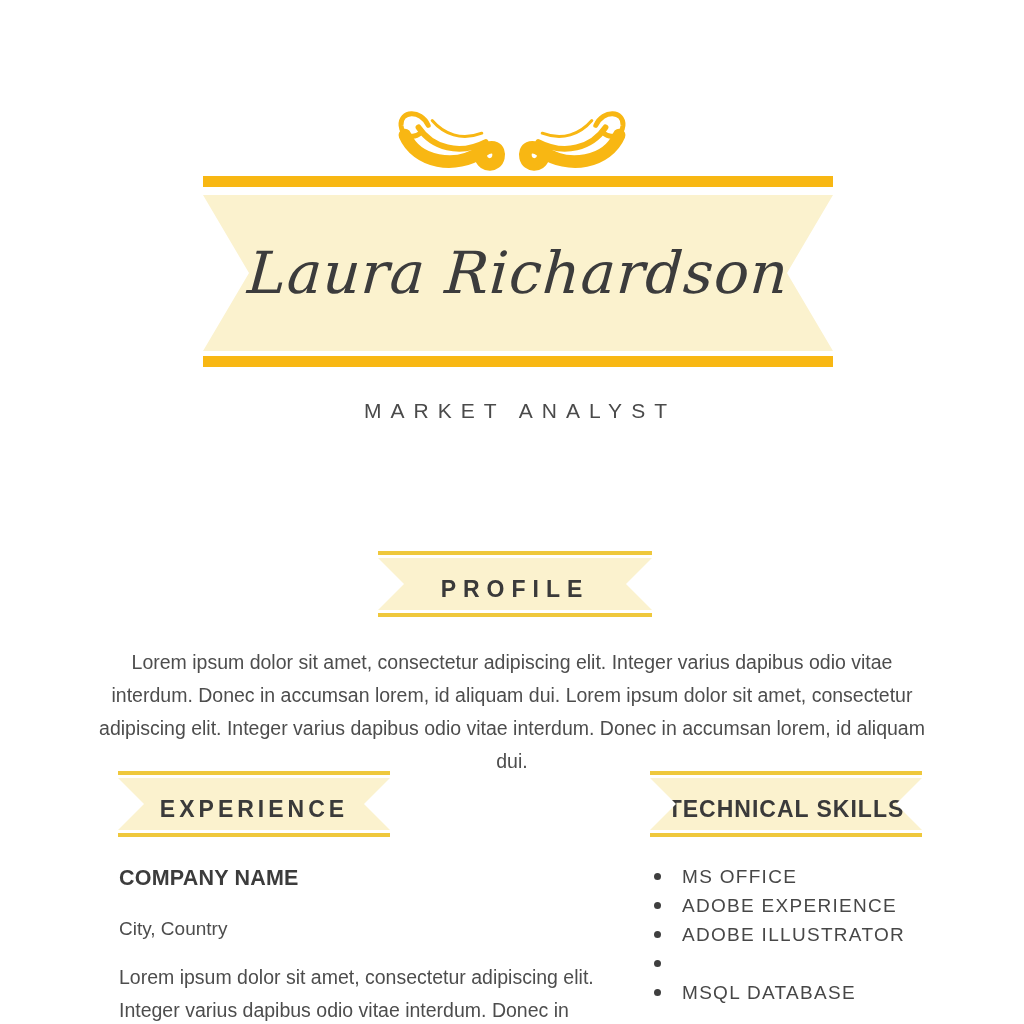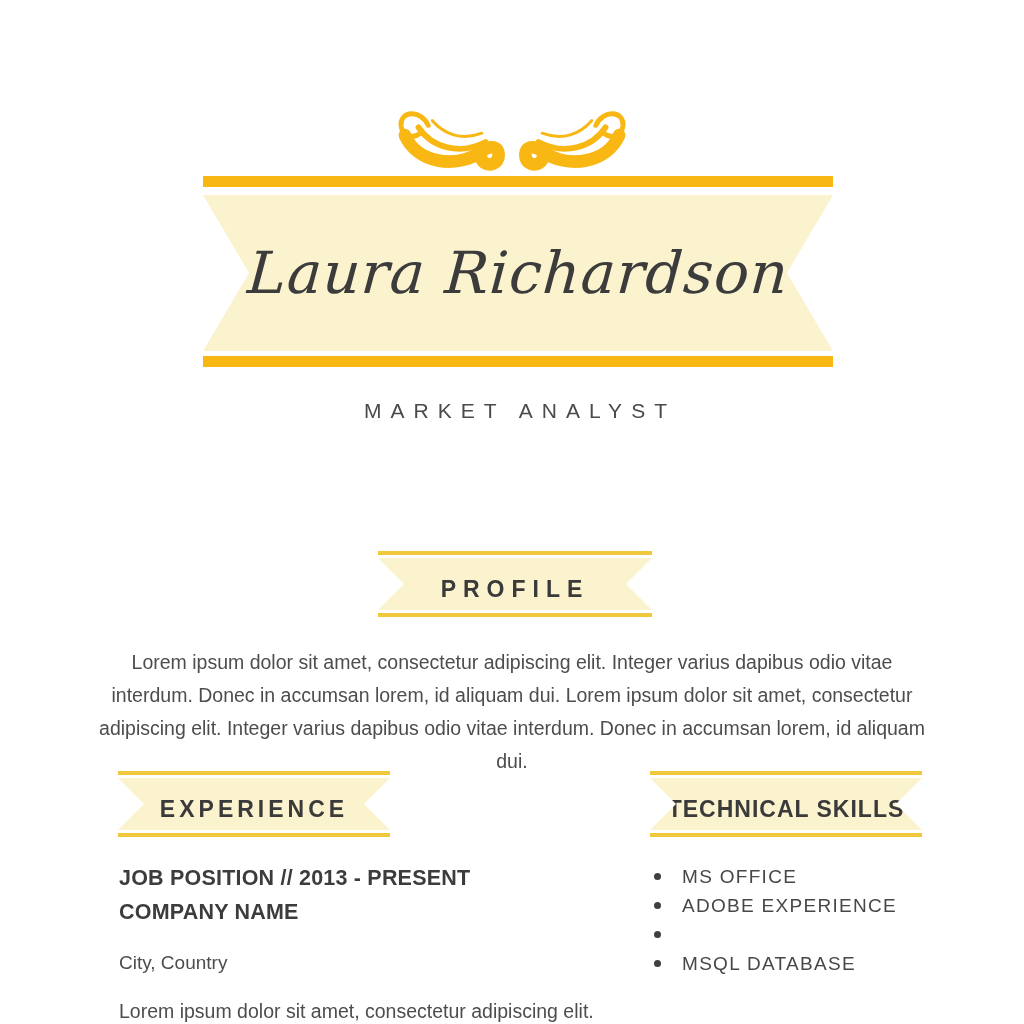--- a/index.html
+++ b/index.html
@@ -173,38 +173,41 @@
     <div class="line"></div>
     <div class="gap"></div>
     <div class="ribbon-body">
       <span class="ribbon-label">TECHNICAL SKILLS</span>
     </div>
     <div class="gap"></div>
     <div class="line"></div>
   </div>
 
   <div class="experience-entry">
-    <div class="exp-title">JOB POSITION // 2013 - PRESENT</div>
     <div class="exp-company">COMPANY NAME</div>
     <div class="exp-location">City, Country</div>
     <p class="exp-desc">Lorem ipsum dolor sit amet, consectetur adipiscing elit. Integer varius dapibus odio vitae interdum. Donec in accumsan lorem, id aliquam dui.</p>
   </div>
 
   <ul class="skills-list">
 
       <li class="skill-item">
         <span class="bullet-icon"></span>
         <span>MS OFFICE</span>
       </li>
 
       <li class="skill-item">
         <span class="bullet-icon"></span>
         <span>ADOBE EXPERIENCE</span>
       </li>
 
+      <li class="skill-item">
+        <span class="bullet-icon"></span>
+        <span>ADOBE ILLUSTRATOR</span>
+      </li>
 
 
       <li class="skill-item">
         <span class="bullet-icon"></span>
       </li>
 
       <li class="skill-item">
         <span class="bullet-icon"></span>
         <span>MSQL DATABASE</span>
       </li>

